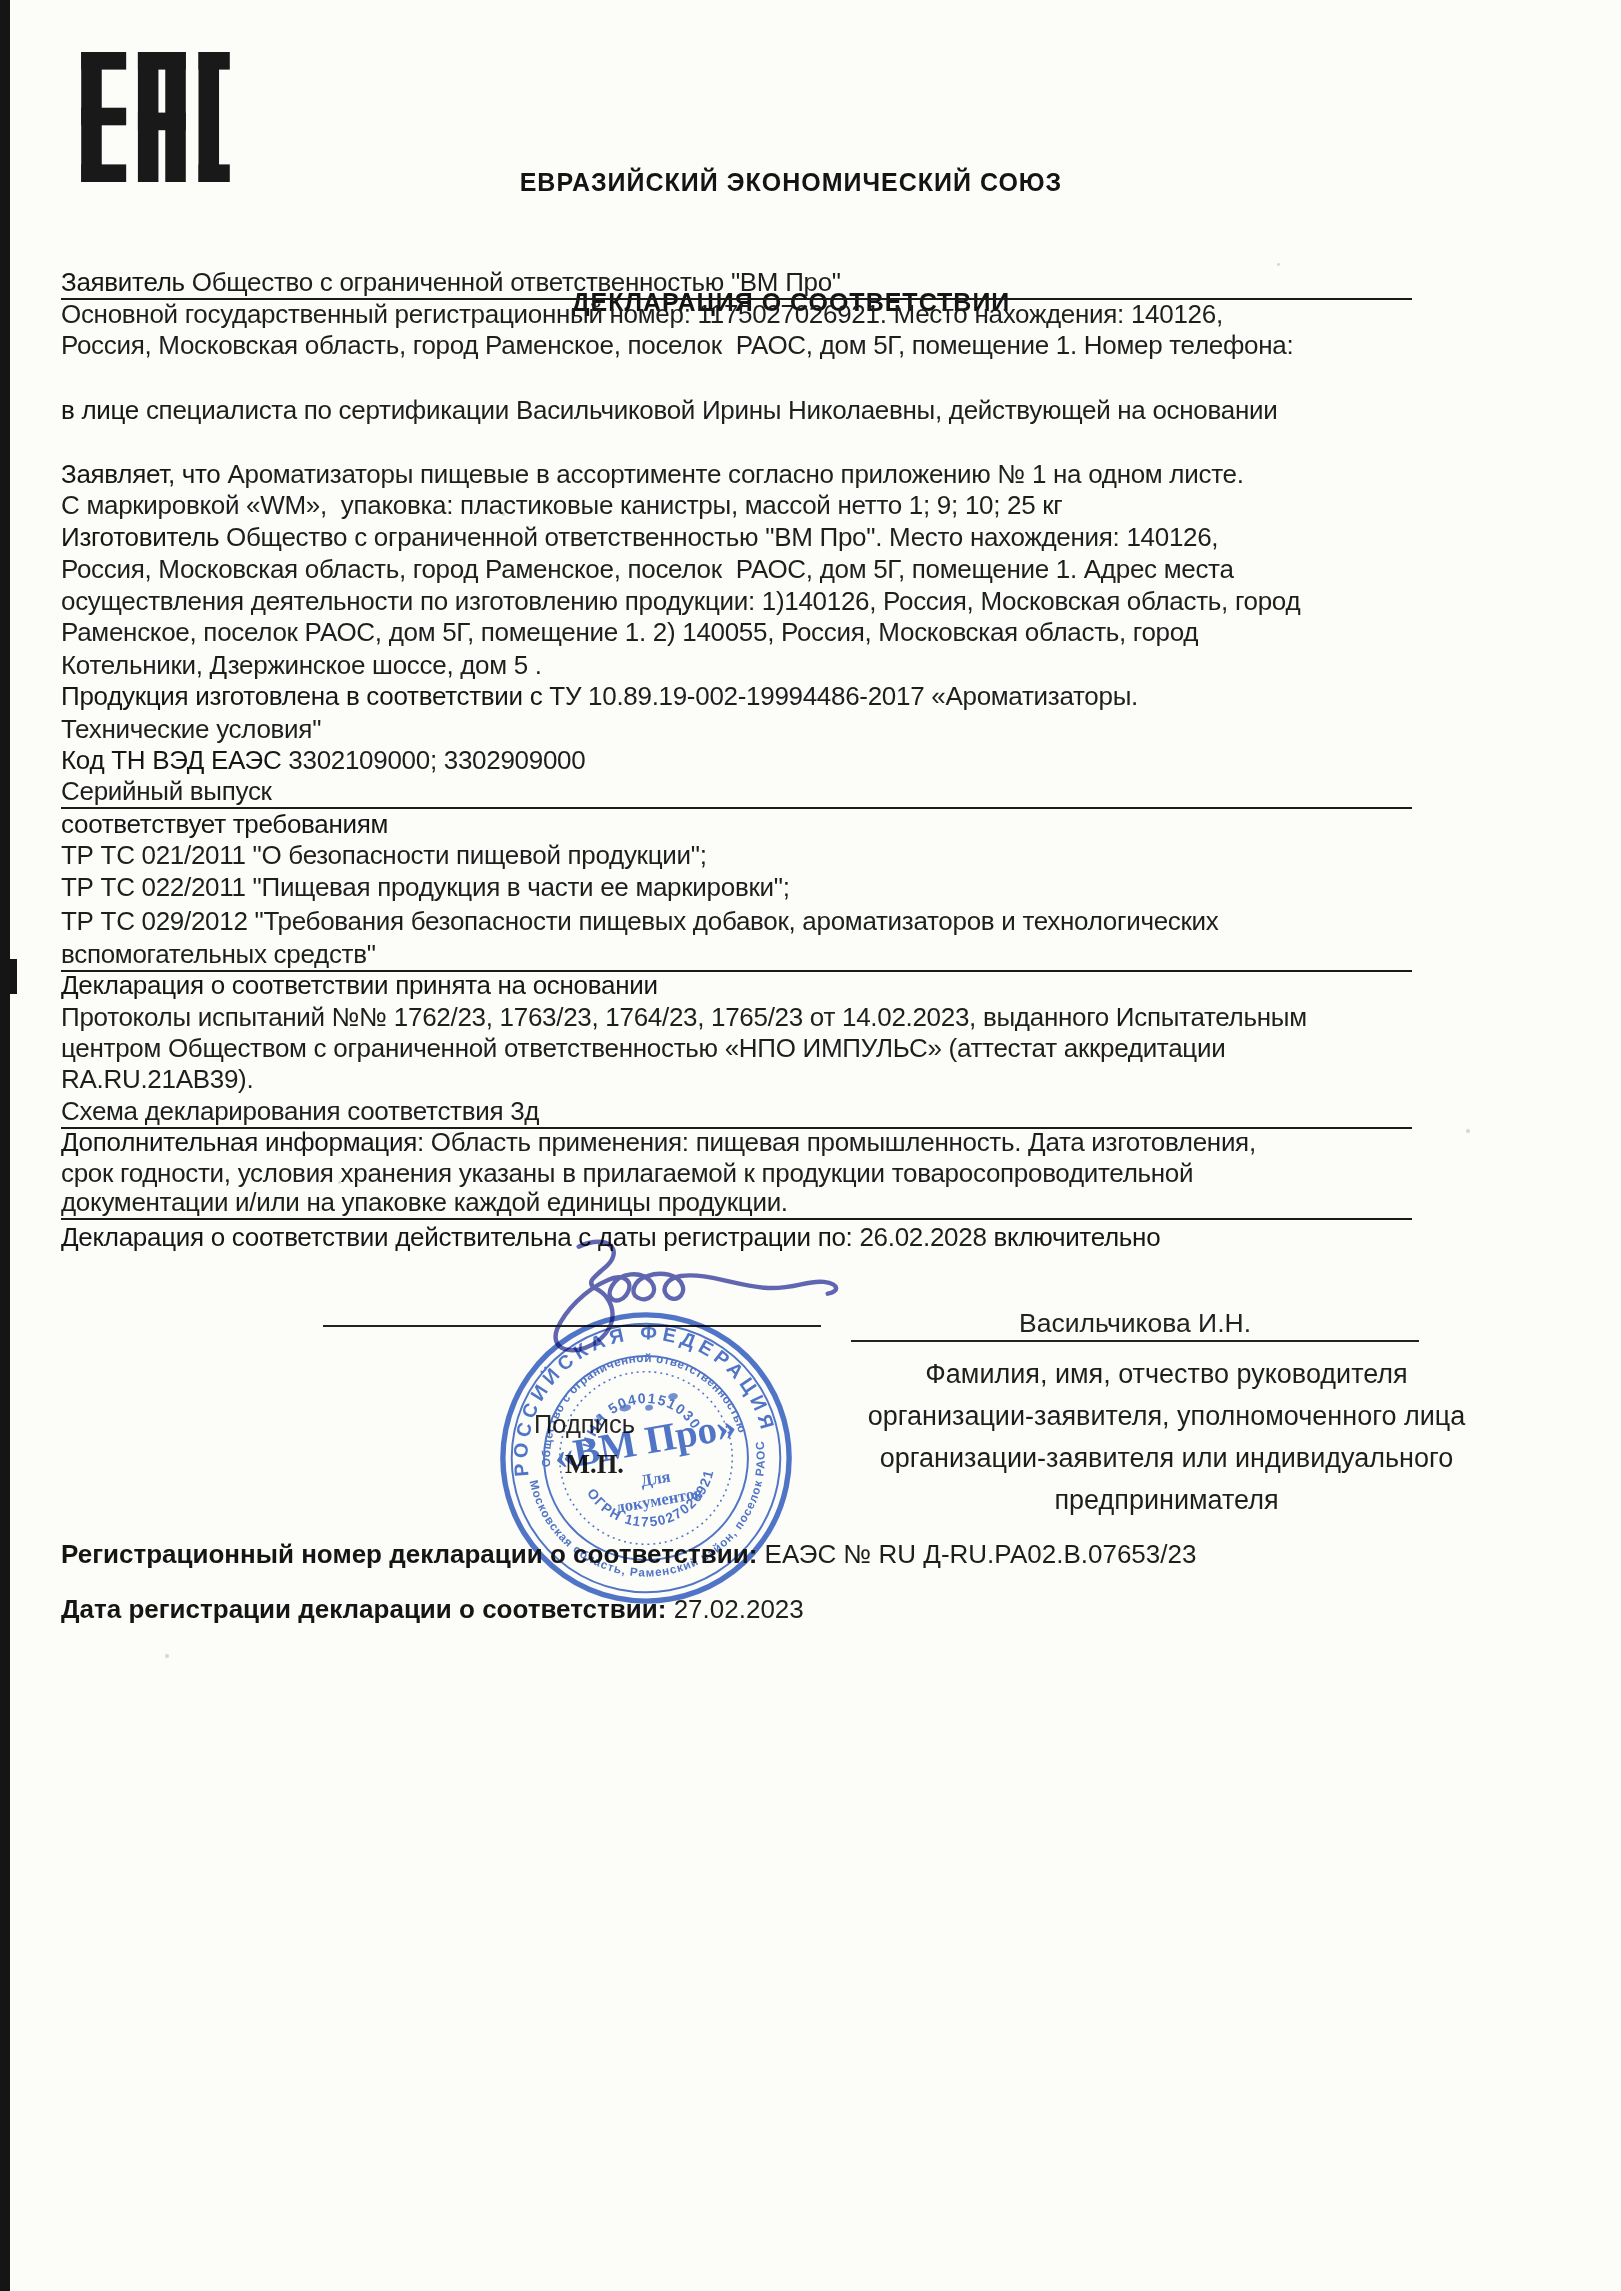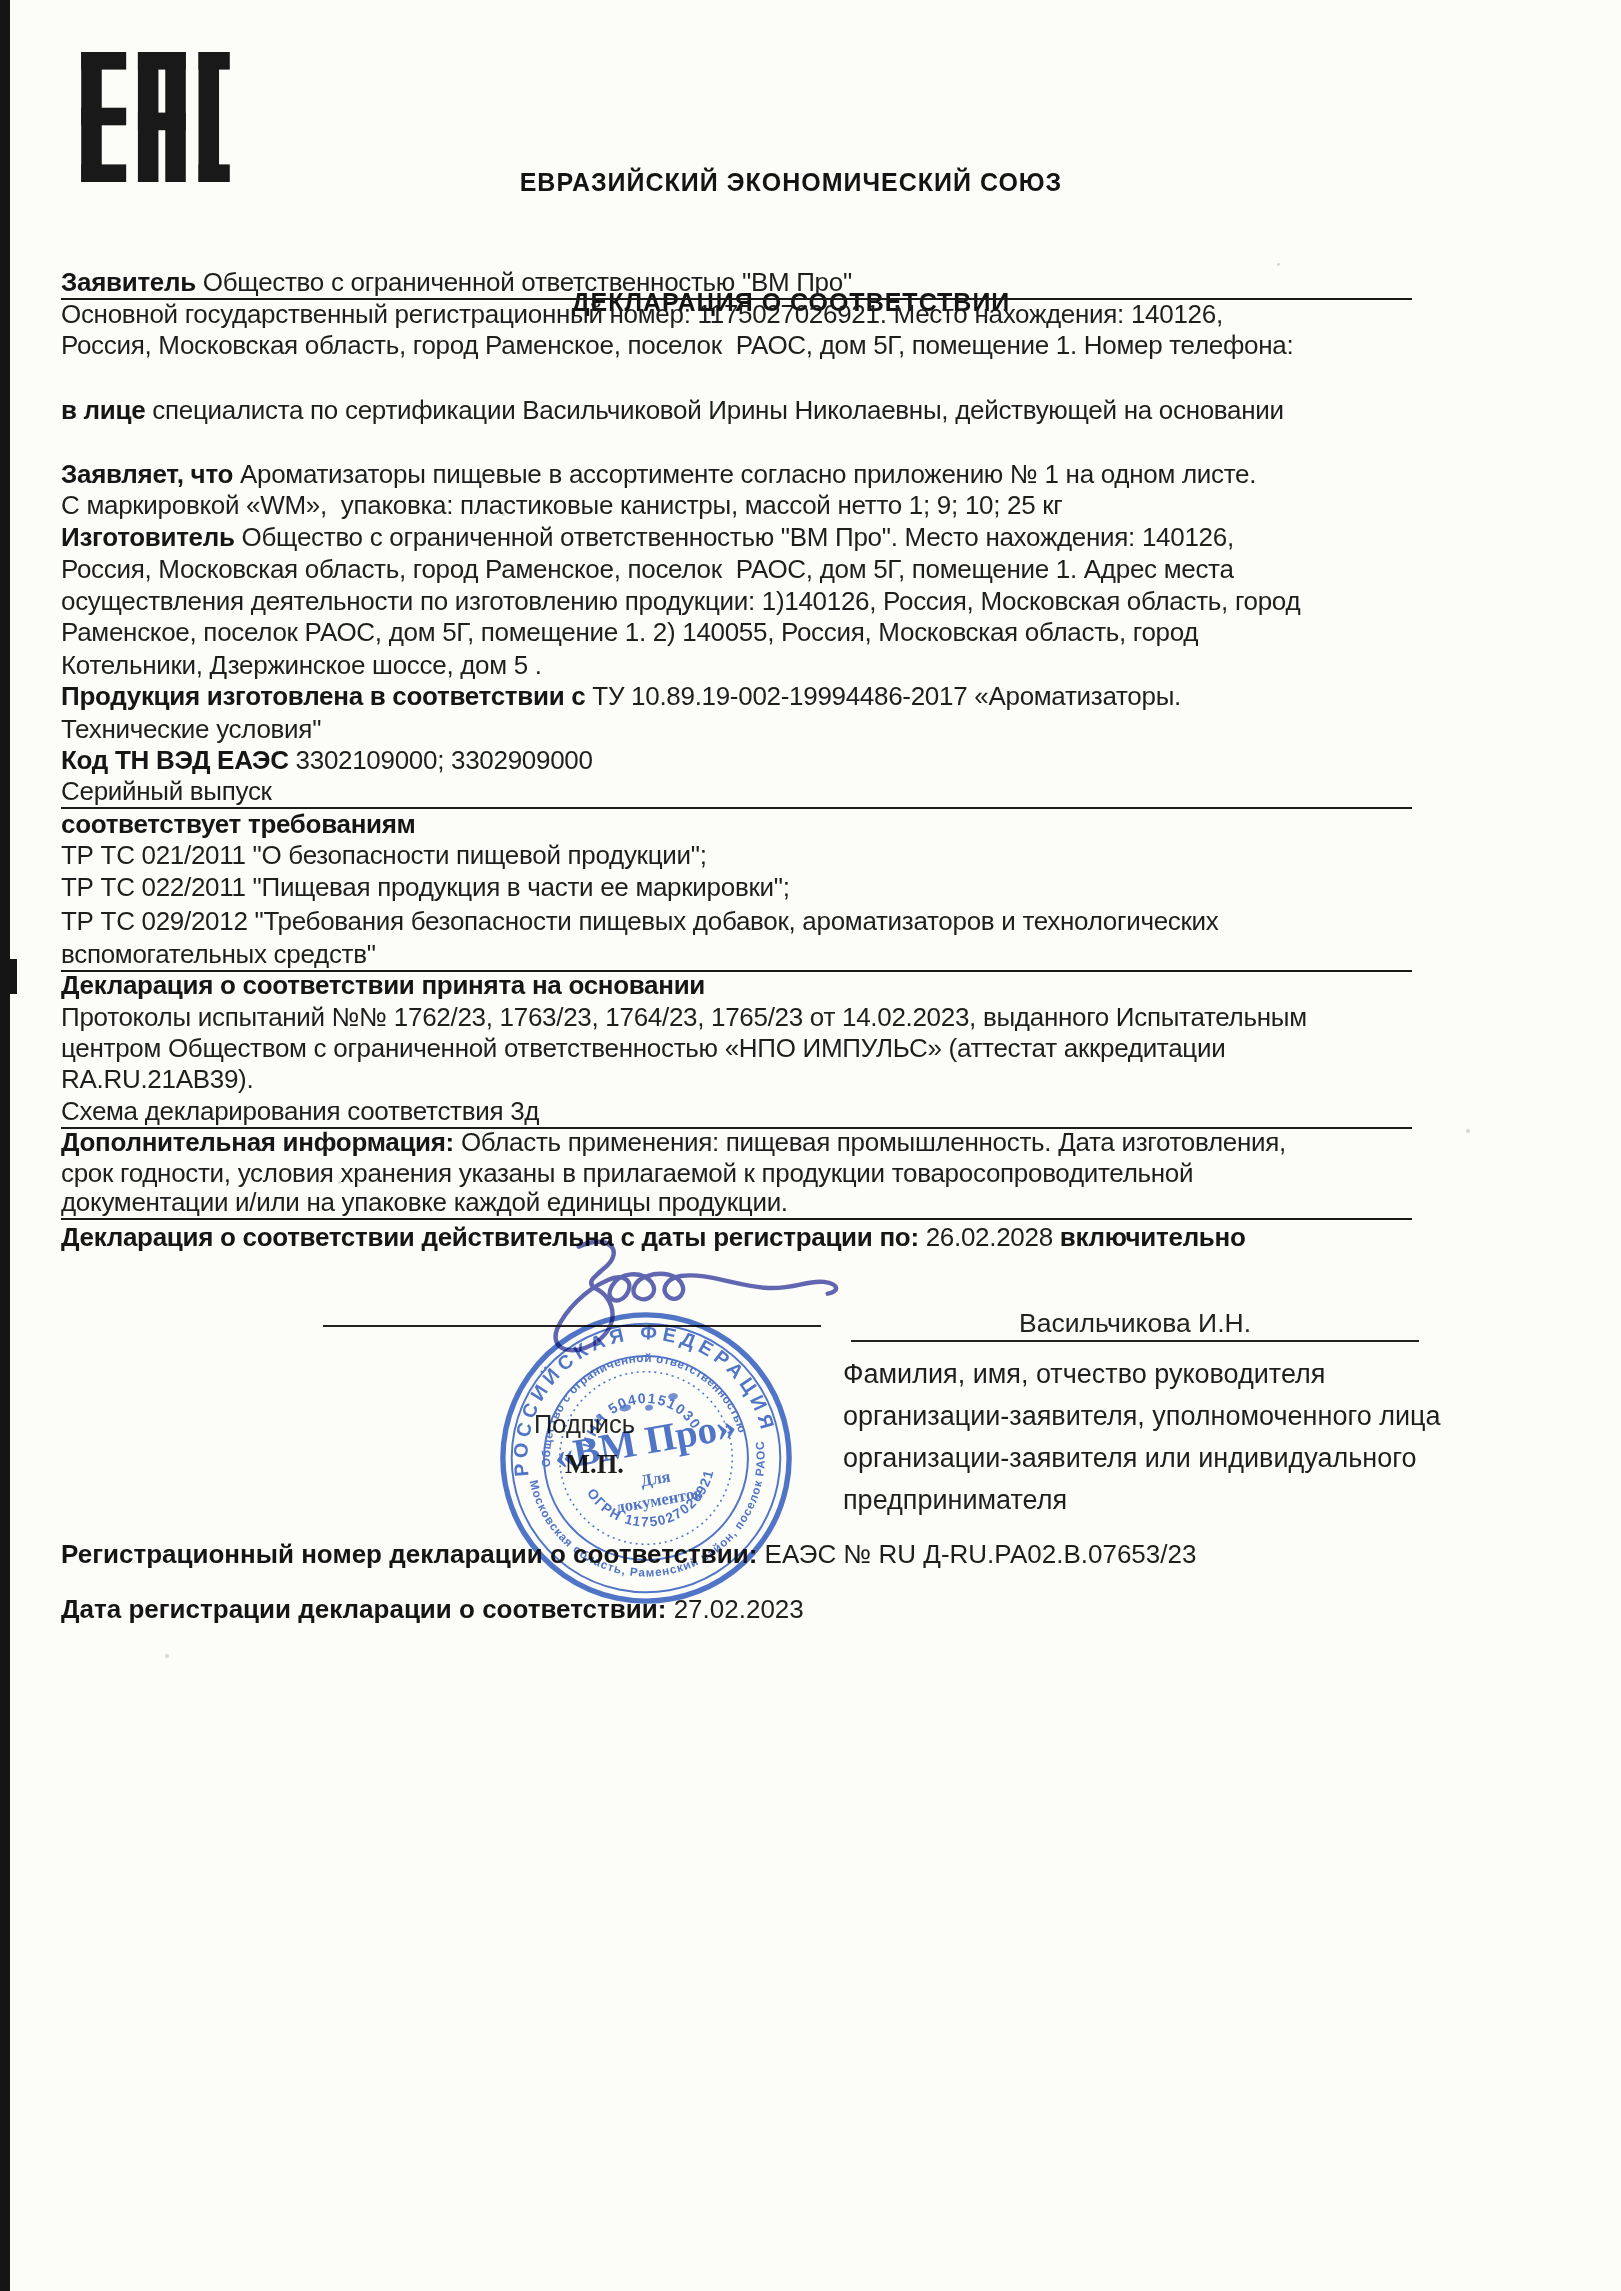--- a/index.html
+++ b/index.html
@@ -14,27 +14,27 @@
   .eac-logo{position:absolute;left:81px;top:52px;}
   .title{
     position:absolute;left:0;top:82px;width:1582px;text-align:center;
     font-weight:700;font-size:25px;line-height:40px;letter-spacing:1px;color:#141414;
     white-space:pre;
   }
   .ln{
     position:absolute;left:61px;width:1351px;height:30px;
     font-size:26px;line-height:29px;letter-spacing:-0.3px;white-space:pre;color:#1e1e1e;
   }
-  .ln b{font-weight:700;color:#161616;}
+  .ln b{font-weight:400;color:#161616;}
   .ln.ul{border-bottom:2.9px solid #1b1b1b;}
   .rule{position:absolute;border-top:2.9px solid #222;}
   .sig-label{position:absolute;left:534px;top:1378px;font-size:25.5px;color:#242424;margin-top:32px;}
   .mp-label{position:absolute;left:565px;top:1449px;font-family:"Liberation Serif",serif;font-weight:700;font-size:26.5px;color:#1d1d1d;}
   .signer-name{position:absolute;left:851px;top:1308px;width:568px;text-align:center;font-size:26.5px;color:#222;}
-  .sig-caption{position:absolute;left:843px;top:1353px;width:647px;font-size:27px;line-height:42px;color:#1e1e1e;}
+  .sig-caption{position:absolute;left:843px;top:1353px;width:647px;text-align:center;font-size:27px;line-height:42px;color:#1e1e1e;}
   .footer-line{position:absolute;left:61px;white-space:pre;font-size:26px;color:#1e1e1e;}
   .footer-line b{font-weight:700;color:#151515;}
   .stamp{position:absolute;left:498px;top:1310px;mix-blend-mode:multiply;opacity:0.88;}
   .sig-svg{position:absolute;left:412px;top:1225px;mix-blend-mode:multiply;}
   .speck{position:absolute;border-radius:50%;background:#b9b6ae;opacity:.55;}
 </style>
 </head>
 <body>
 
 <div class="page">

